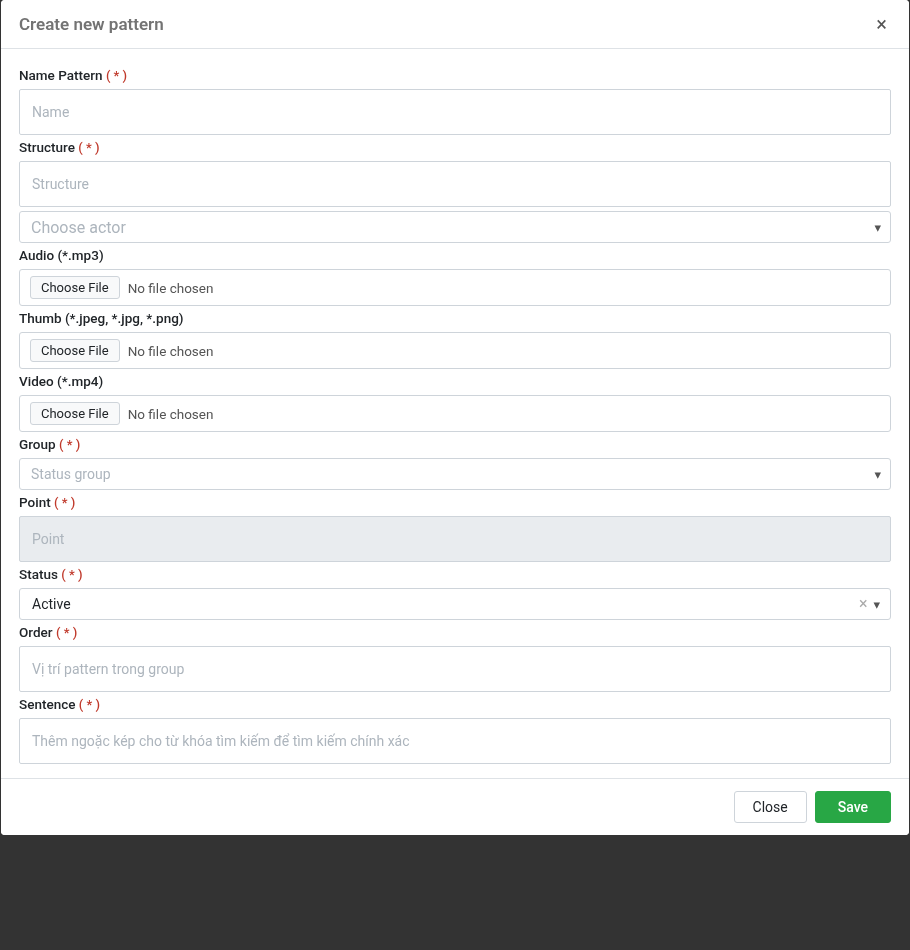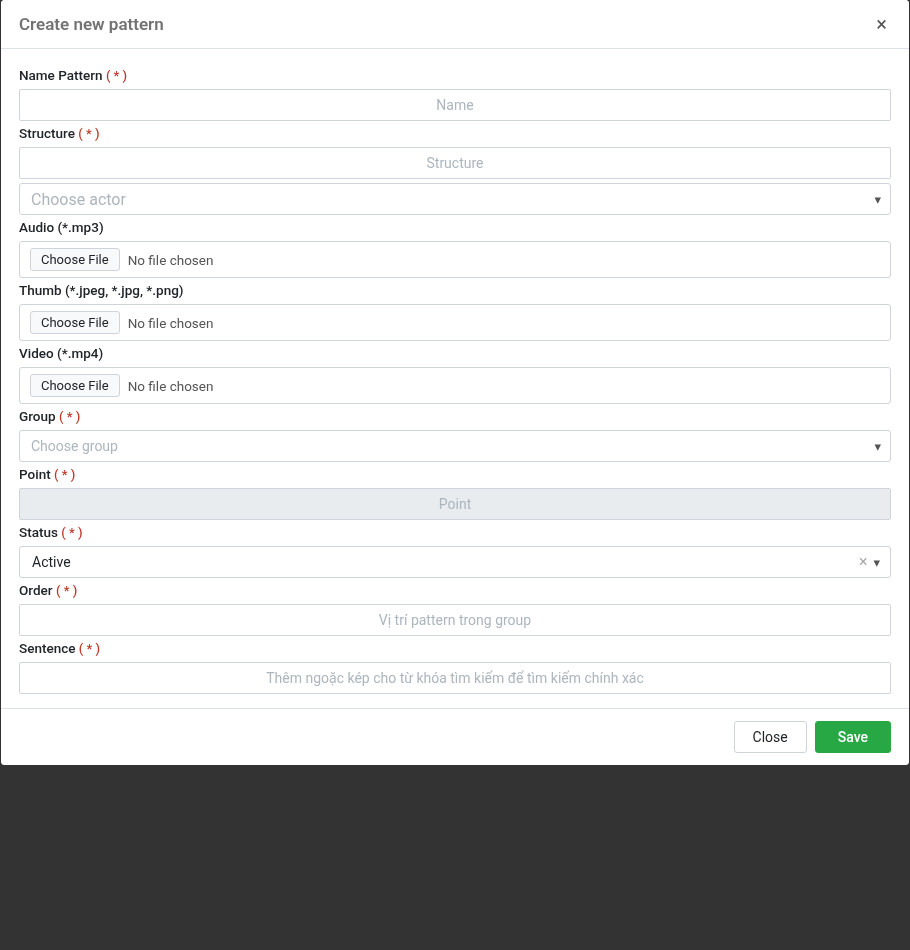--- a/index.html
+++ b/index.html
@@ -79,28 +79,27 @@
       font-weight: 500;
     }
 
     .required-star {
       color: #c0392b;
       font-size: 13px;
     }
 
     .form-control {
       width: 100%;
-      padding: 7px 12px;
+      padding: 14px 12px;
       border: 1px solid #ced4da;
       border-radius: 2px;
       font-size: 14px;
       color: #495057;
       background: #fff;
       outline: none;
-      text-align: center;
     }
 
     .form-control::placeholder {
       color: #adb5bd;
     }
 
     .form-control:disabled,
     .form-control[readonly] {
       background: #e9ecef;
       color: #6c757d;
@@ -301,21 +300,21 @@
       <div class="form-group">
         <label class="form-label">
           <span>Group</span>
           <span class="required-star">( * )</span>
         </label>
         <div class="form-select-wrapper">
           <select class="form-select">
             <option value="" disabled="" selected=""></option>
           </select>
           <span class="select-arrow">▾</span>
-          <span style="position:absolute;left:12px;top:50%;transform:translateY(-50%);font-size:14px;color:#adb5bd;pointer-events:none;">Choose group</span>
+          <span style="position:absolute;left:12px;top:50%;transform:translateY(-50%);font-size:14px;color:#adb5bd;pointer-events:none;">Status group</span>
         </div>
       </div>
 
       <div class="form-group">
         <label class="form-label">
           <span>Point</span>
           <span class="required-star">( * )</span>
         </label>
         <input type="text" class="form-control" disabled="" placeholder="Point" style="">
       </div>

